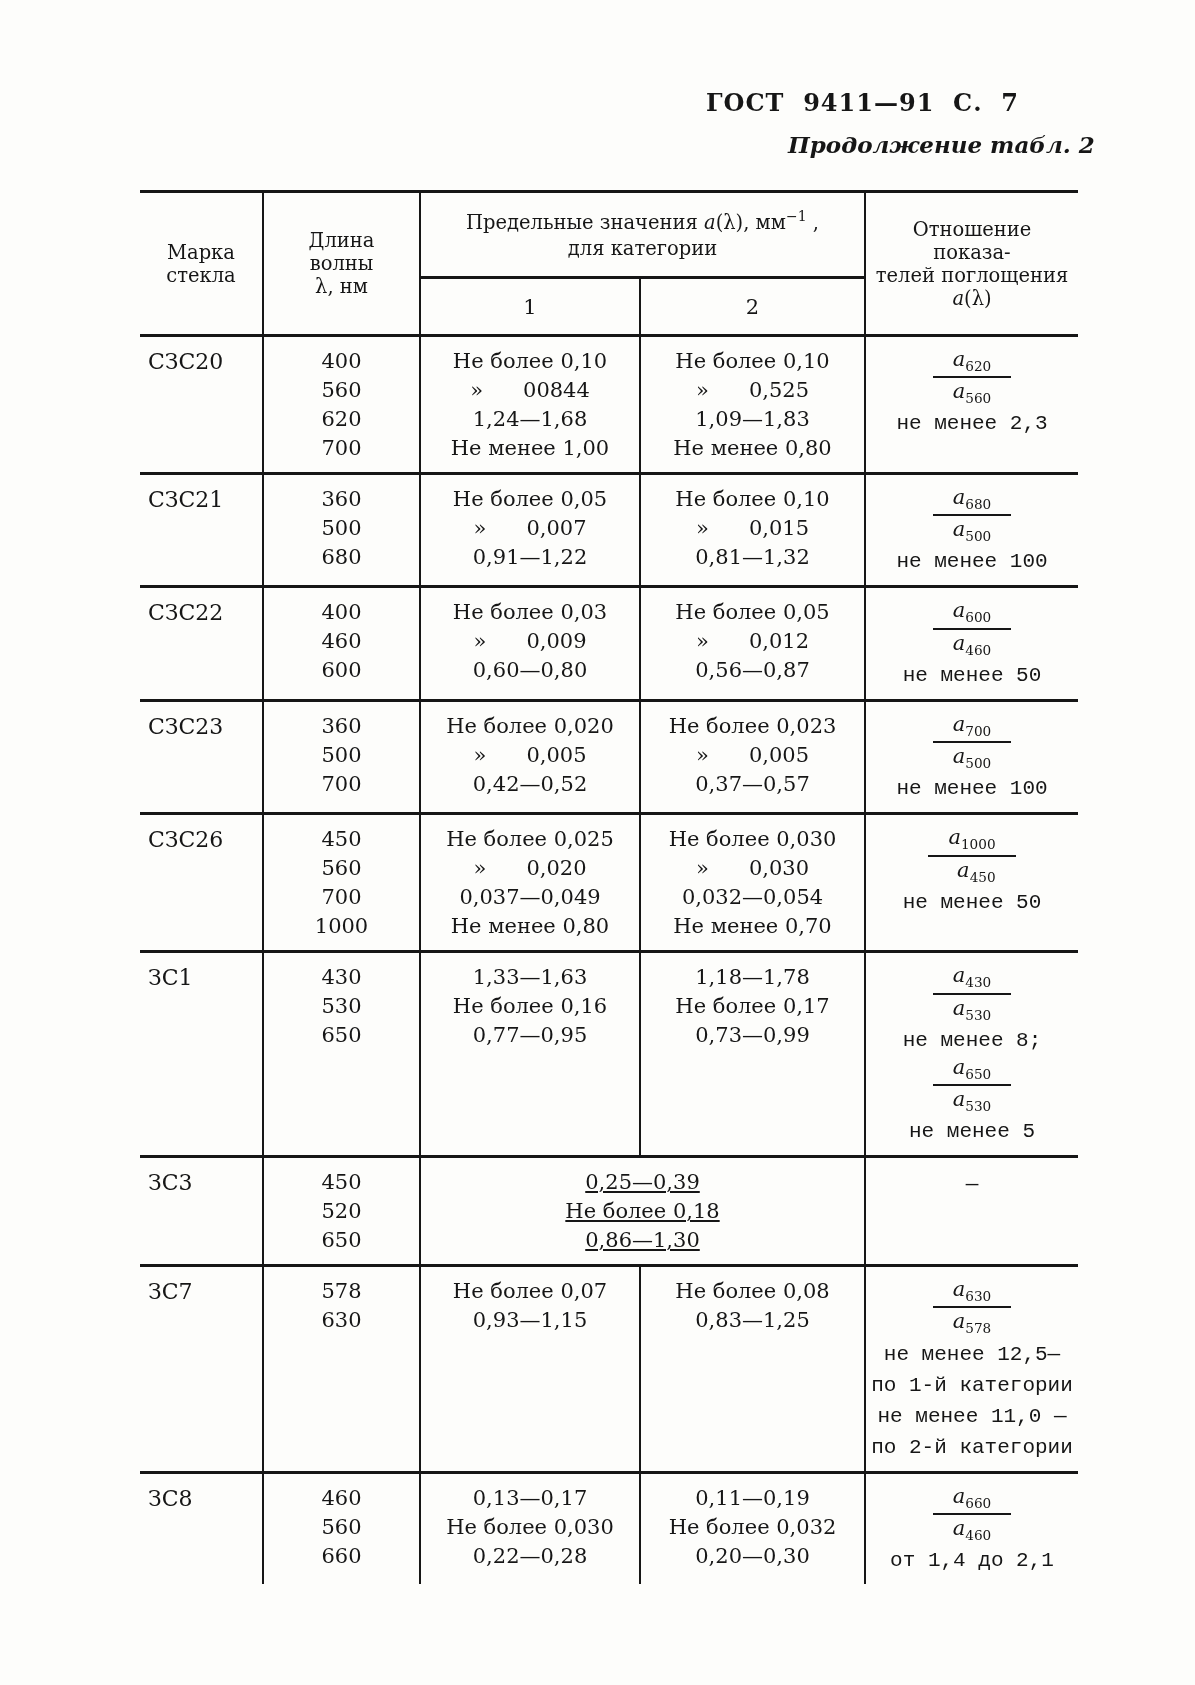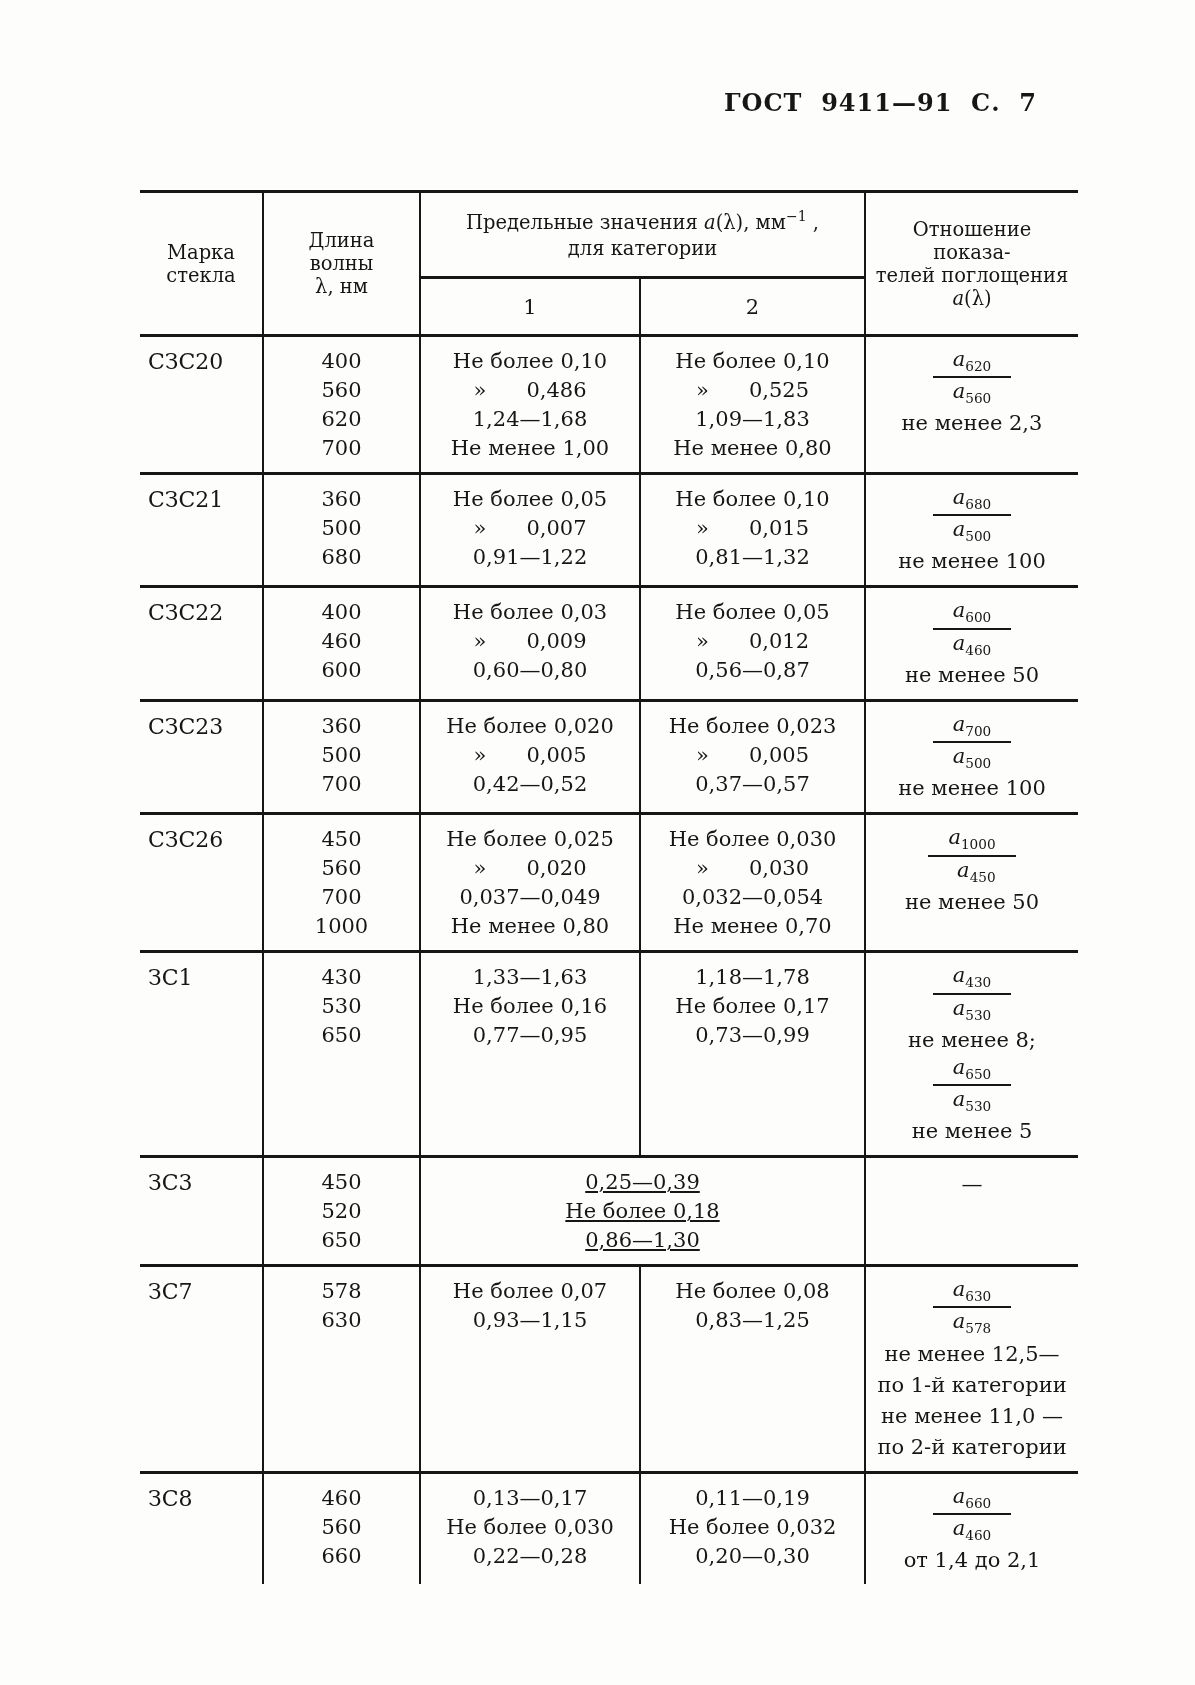--- a/index.html
+++ b/index.html
@@ -6,21 +6,21 @@
   body { background:#e8e8e4; }
   .page {
     position:relative;
     width:1195px; height:1685px;
     background:#fdfdfb;
     color:#161616;
     font-family:"DejaVu Serif","Liberation Serif",serif;
     overflow:hidden;
   }
   .doc-header {
-    position:absolute; top:88px; left:724px;
+    position:absolute; top:88px; left:706px;
     font-size:24px; font-weight:700;
     letter-spacing:1px; white-space:pre;
   }
   .caption {
     position:absolute; top:131px; left:788px;
     font-size:23px; font-style:italic; font-weight:700;
     white-space:pre;
   }
   table.gost {
     position:absolute; top:190px; left:140px;
@@ -62,28 +62,29 @@
   td.c2     { border-right:2px solid #161616; }
   td.cmerge { border-right:2px solid #161616;text-decoration:underline; }
   td.ratio  { }
   .cellline { white-space:pre; }
 
   .fracline { line-height:normal; margin:1px 0 3px; }
   .frac { display:inline-block; text-align:right; line-height:1.12; font-size:20px; }
   .frac .num { display:block; border-bottom:2px solid #161616; padding:0 20px 2px; }
   .frac .den { display:block; padding:2px 20px 0; }
   .frac i { font-size:21px; }
-  .ratio .cellline { margin-top:2px; }
+  .ratio .cellline { margin-top:2px;font-family:Liberation Mono, monospace; }
 </style>
 </head>
 <body>
 
 <div class="page">
 
   <div class="doc-header">ГОСТ  9411—91  С.  7</div>
+  <div class="caption">Продолжение табл. 2</div>
 
   <table class="gost">
     <colgroup>
       <col class="c-mark">
         <col class="c-wl">
         <col class="c-cat1">
         <col class="c-cat2">
         <col class="c-ratio">
     </colgroup>
     <thead>
@@ -105,21 +106,21 @@
         <tr>
           <td class="mark">СЗС20</td>
           <td class="wl">
             <div class="cellline">400</div>
             <div class="cellline">560</div>
             <div class="cellline">620</div>
             <div class="cellline">700</div>
           </td>
           <td class="c1">
             <div class="cellline">Не более 0,10</div>
-            <div class="cellline">»      0,486</div>
+            <div class="cellline">»      00844</div>
             <div class="cellline">1,24—1,68</div>
             <div class="cellline">Не менее 1,00</div>
           </td>
           <td class="c2">
             <div class="cellline">Не более 0,10</div>
             <div class="cellline">»      0,525</div>
             <div class="cellline">1,09—1,83</div>
             <div class="cellline">Не менее 0,80</div>
           </td>
           <td class="ratio">

